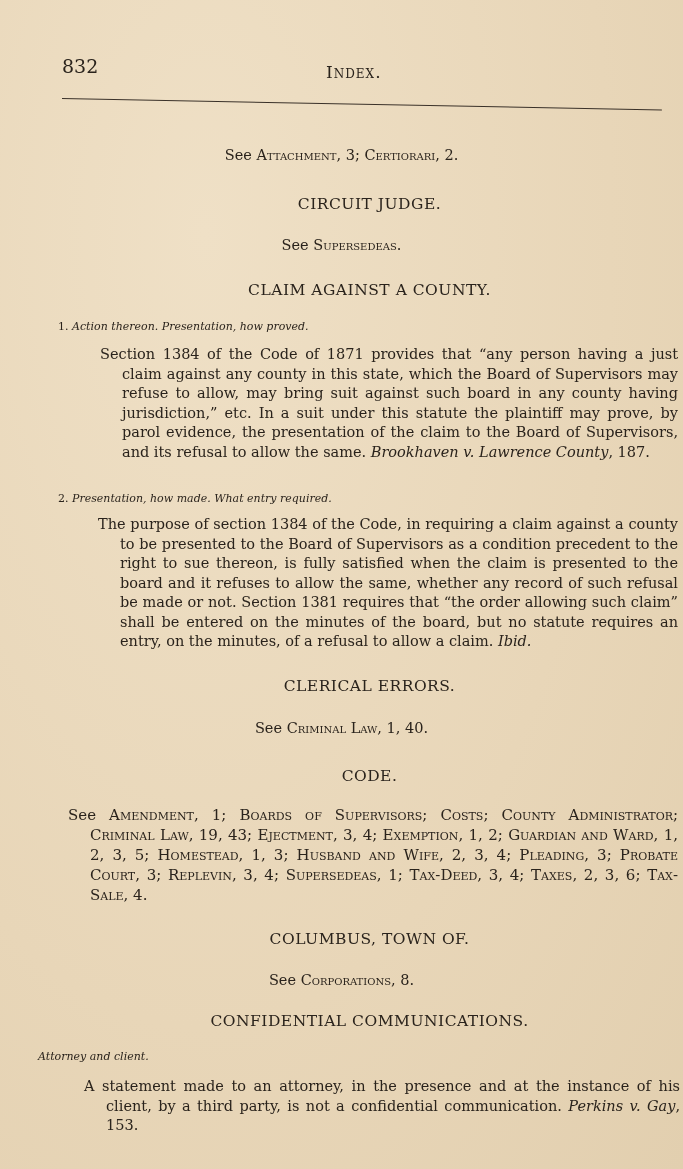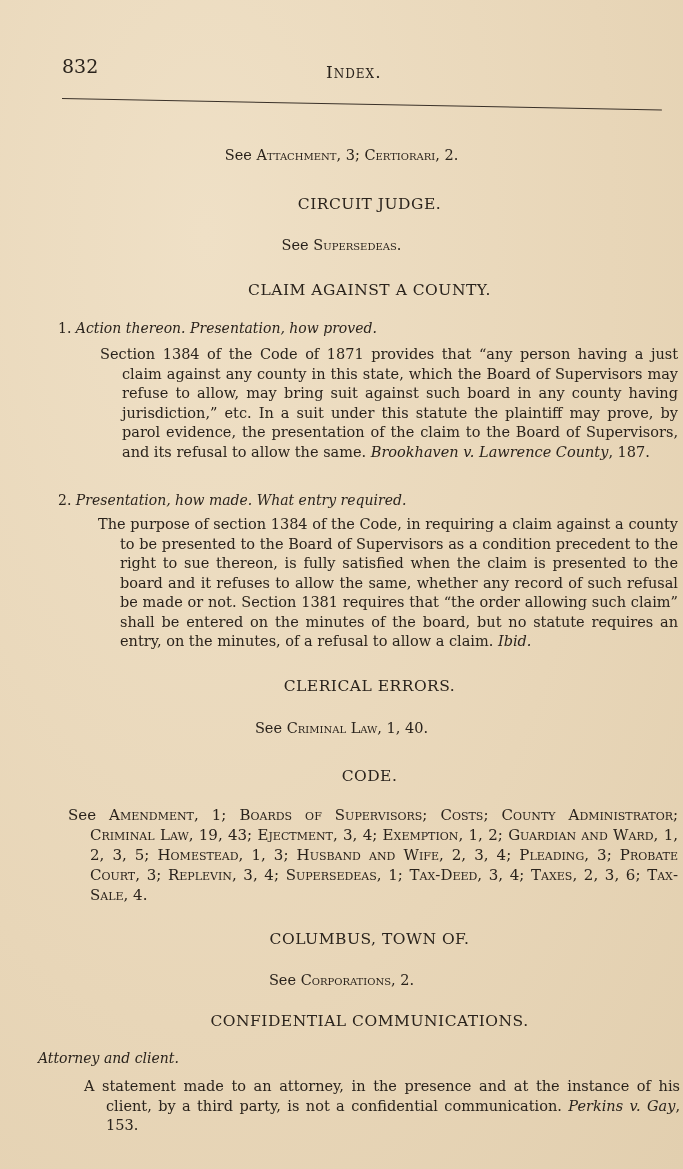--- a/index.html
+++ b/index.html
@@ -12,21 +12,21 @@
       position:relative;
     }
     .abs { position:absolute; }
     .pagenum { left:62px; top:55px; font-size:19px; }
     .running { left:326px; top:62px; font-size:17px; letter-spacing:1px; font-variant:small-caps; }
     .rule { left:62px; top:98px; width:600px; height:0; border-top:1.5px solid #3a3129; transform:rotate(1.1deg); transform-origin:left; }
     .center { left:0; width:683px; text-align:center; }
     .heading { font-size:15.5px; letter-spacing:0.5px;margin-left:28px; }
     .see { font-size:14.5px; }
     .sc { font-variant:small-caps; }
-    .entry-title { left:58px; font-size:14px; }
+    .entry-title { left:58px; font-size:11px; }
     .entry-title i { font-style:italic; }
     .para { left:78px; width:580px; font-size:14.5px; line-height:19.5px; text-align:justify; }
     .hang { padding-left:22px; text-indent:-22px; }
     .list { left:46px; width:614px; font-size:15px; line-height:20px; text-align:justify; }
   </style>
 </head>
 <body>
 
 <div class="abs pagenum">832</div>
 <div class="abs running">Index.</div>
@@ -71,21 +71,21 @@
 
 <div class="abs center heading" style="top:767px;">CODE.</div>
 <div class="abs list hang" style="top:805px; left:68px; width:588px;">
   <span>See</span>
   <span class="sc">Amendment, 1; Boards of Supervisors; Costs; County Administrator; Criminal Law, 19, 43; Ejectment, 3, 4; Exemption, 1, 2; Guardian and Ward, 1, 2, 3, 5; Homestead, 1, 3; Husband and Wife, 2, 3, 4; Pleading, 3; Probate Court, 3; Replevin, 3, 4; Supersedeas, 1; Tax-Deed, 3, 4; Taxes, 2, 3, 6; Tax-Sale, 4.</span>
 </div>
 
 <div class="abs center heading" style="top:930px;">COLUMBUS, TOWN OF.</div>
 <div class="abs center see" style="top:972px;">
   <span>See</span>
-  <span class="sc">Corporations, 2.</span>
+  <span class="sc">Corporations, 8.</span>
 </div>
 
 <div class="abs center heading" style="top:1012px;">CONFIDENTIAL COMMUNICATIONS.</div>
 <div class="abs entry-title" style="top:1050px; left:38px;">
   <i>Attorney and client.</i>
 </div>
 <div class="abs para hang" style="top:1077px; left:84px; width:574px;">
   <span>A statement made to an attorney, in the presence and at the instance of his client, by a third party, is not a confidential communication.</span>
   <i>Perkins v. Gay</i><span>, 153.</span>
 </div>

